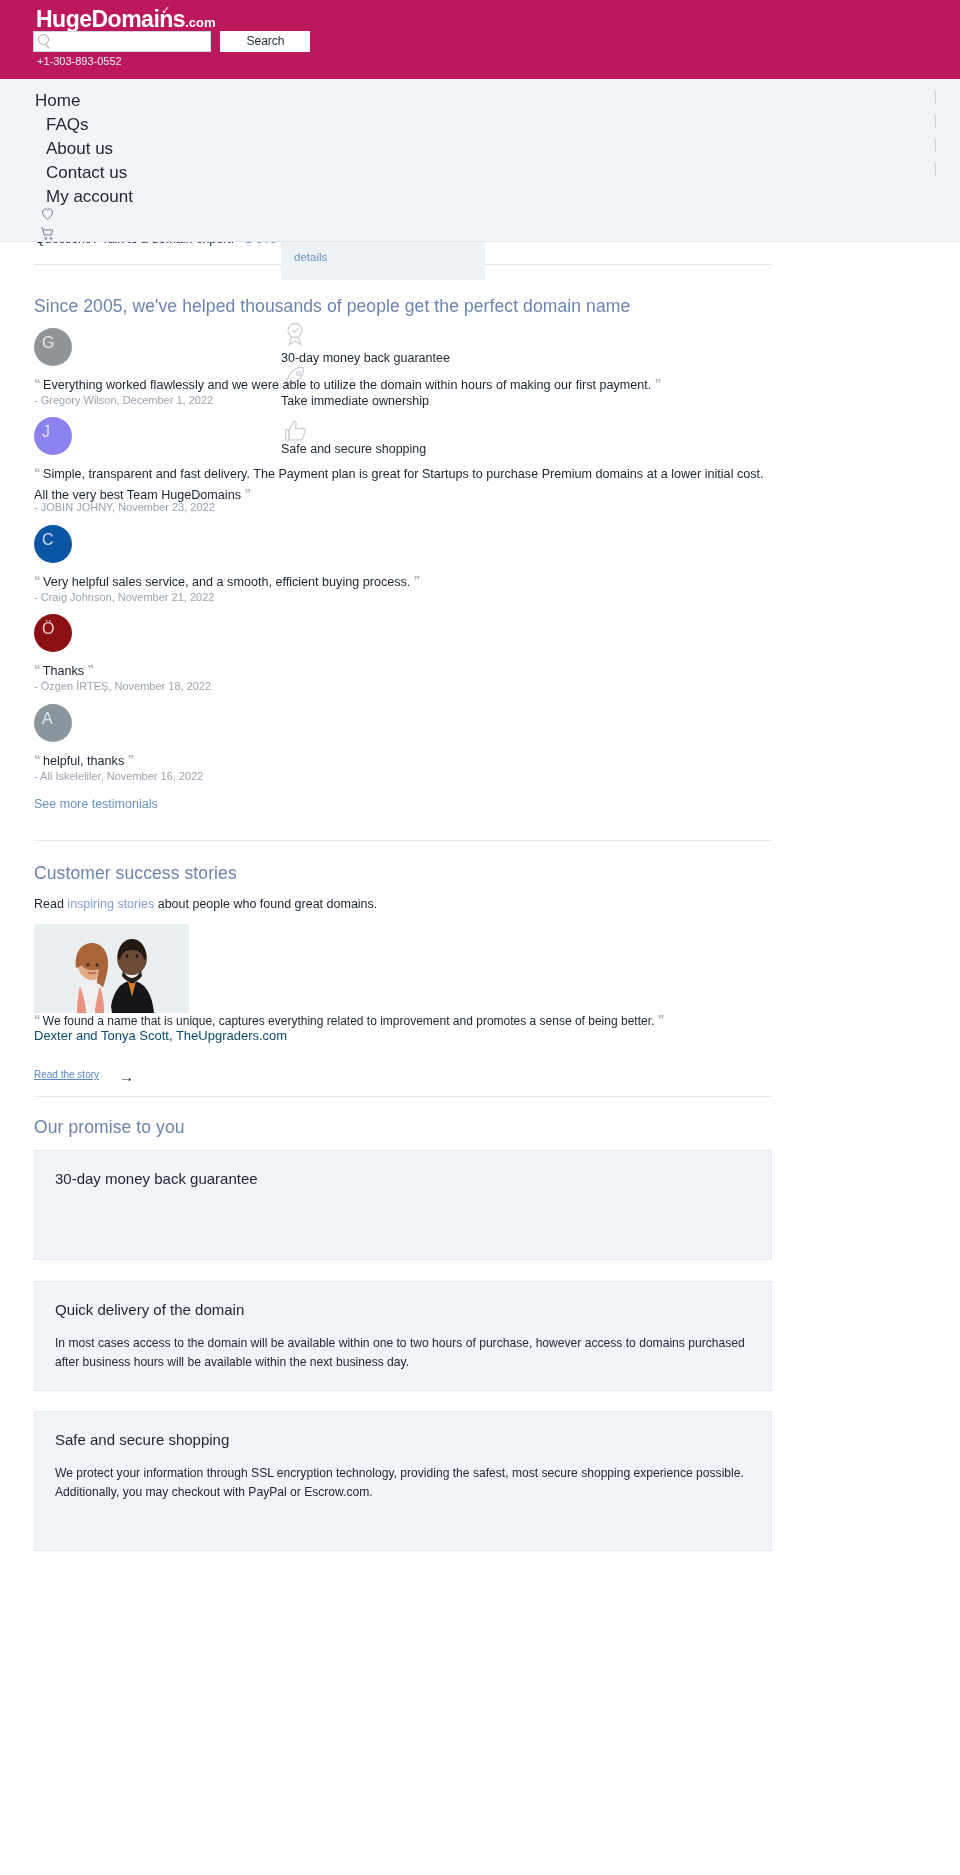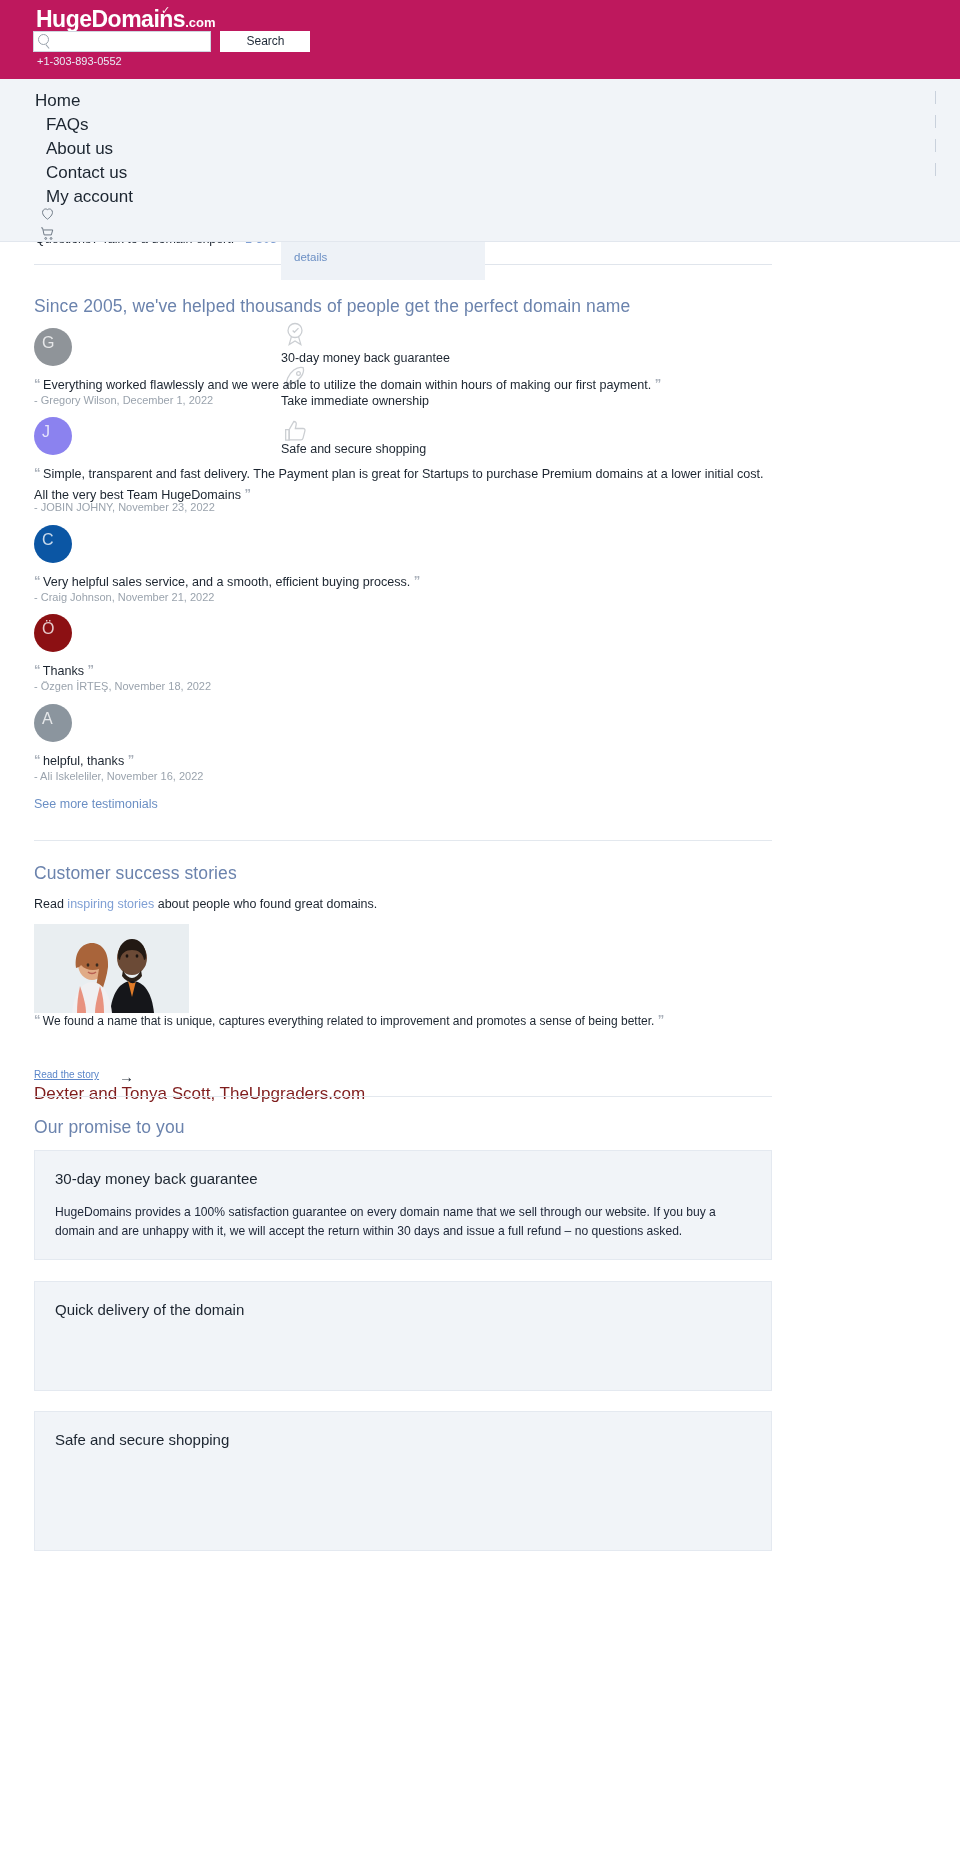--- a/index.html
+++ b/index.html
@@ -185,22 +185,22 @@
     position: absolute; left: 34px; top: 924px;
     width: 155px; height: 89px;
     background: linear-gradient(180deg,#e7edf1 0%,#dde5ea 100%);
     overflow: hidden;
   }
   .story-quote {
     position: absolute; left: 34px; top: 1012px;
     font-size: 12px; color: #1c2530; white-space: nowrap;
   }
   .story-by {
-    position: absolute; left: 34px; top: 1084px;
-    font-size: 17px; color: #7f1d1d;
+    position: absolute; left: 34px; top: 1028px;
+    font-size: 13px; color: #0c4a6e;
   }
   .read-story {
     position: absolute; left: 34px; top: 1069px;
     font-size: 10px; color: #5b86c9;
     text-decoration: underline; cursor: pointer;
   }
   .read-arrow {
     position: absolute; left: 119px; top: 1068px;
     font-size: 15px; color: #1c2530;
   }
@@ -365,32 +365,33 @@
   <div class="story-by">Dexter and Tonya Scott, TheUpgraders.com</div>
   <a class="read-story">Read the story</a>
   <span class="read-arrow">→</span>
 
   <div class="divider div2"></div>
 
   <h2 class="h2-blue t-promise">Our promise to you</h2>
 
   <div class="card card1">
     <div class="card-title">30-day money back guarantee</div>
-    <div class="card-body">
-      <p>HugeDomains provides a 100% satisfaction guarantee on every domain name that we sell through our website. If you buy a domain and are unhappy with it, we will accept the return within 30 days and issue a full refund – no questions asked.</p>
-    </div>
   </div>
 
   <div class="card card2">
     <div class="card-title">Quick delivery of the domain</div>
+    <div class="card-body">
+      <p>In most cases access to the domain will be available within one to two hours of purchase, however access to domains purchased after business hours will be available within the next business day.</p>
+    </div>
   </div>
 
   <div class="card card3">
     <div class="card-title">Safe and secure shopping</div>
     <div class="card-body">
+      <p>We protect your information through SSL encryption technology, providing the safest, most secure shopping experience possible. Additionally, you may checkout with PayPal or Escrow.com.</p>
     </div>
   </div>
 
 </div>
 
 <div class="navpanel">
   <div class="nav-item nav-home">Home</div>
   <div class="nav-item nav-faqs">FAQs</div>
   <div class="nav-item nav-about">About us</div>
   <div class="nav-item nav-contact">Contact us</div>

